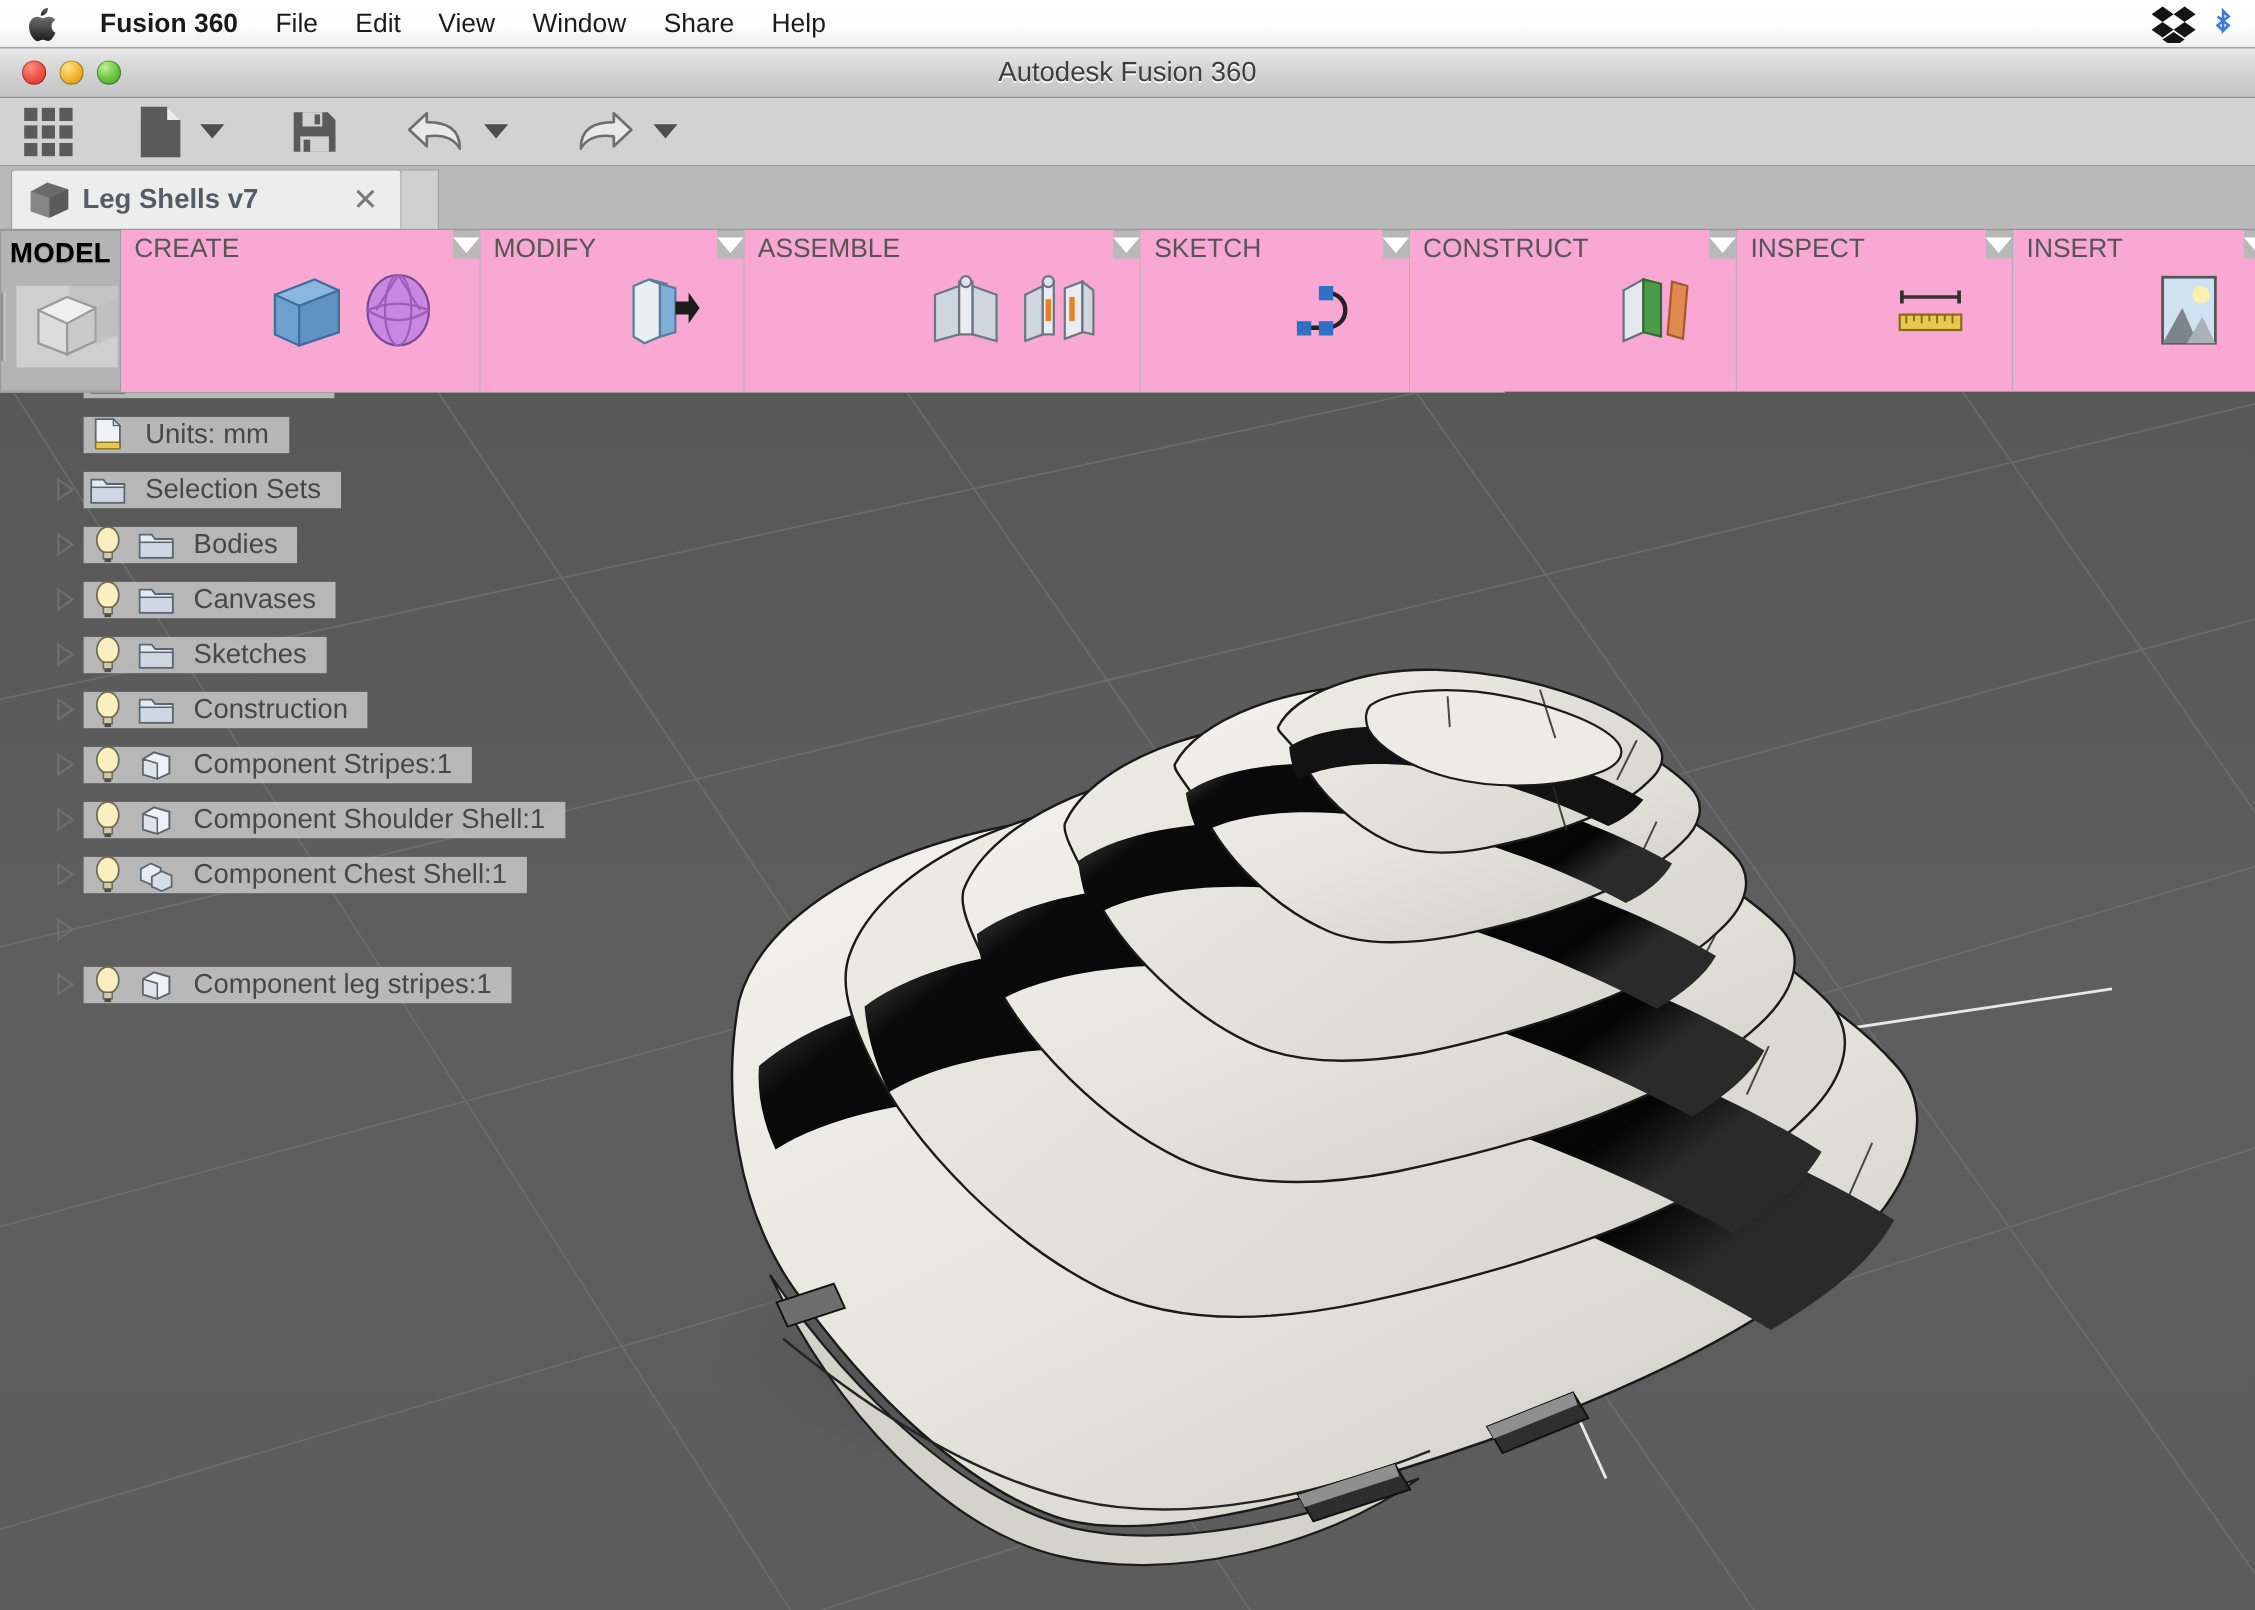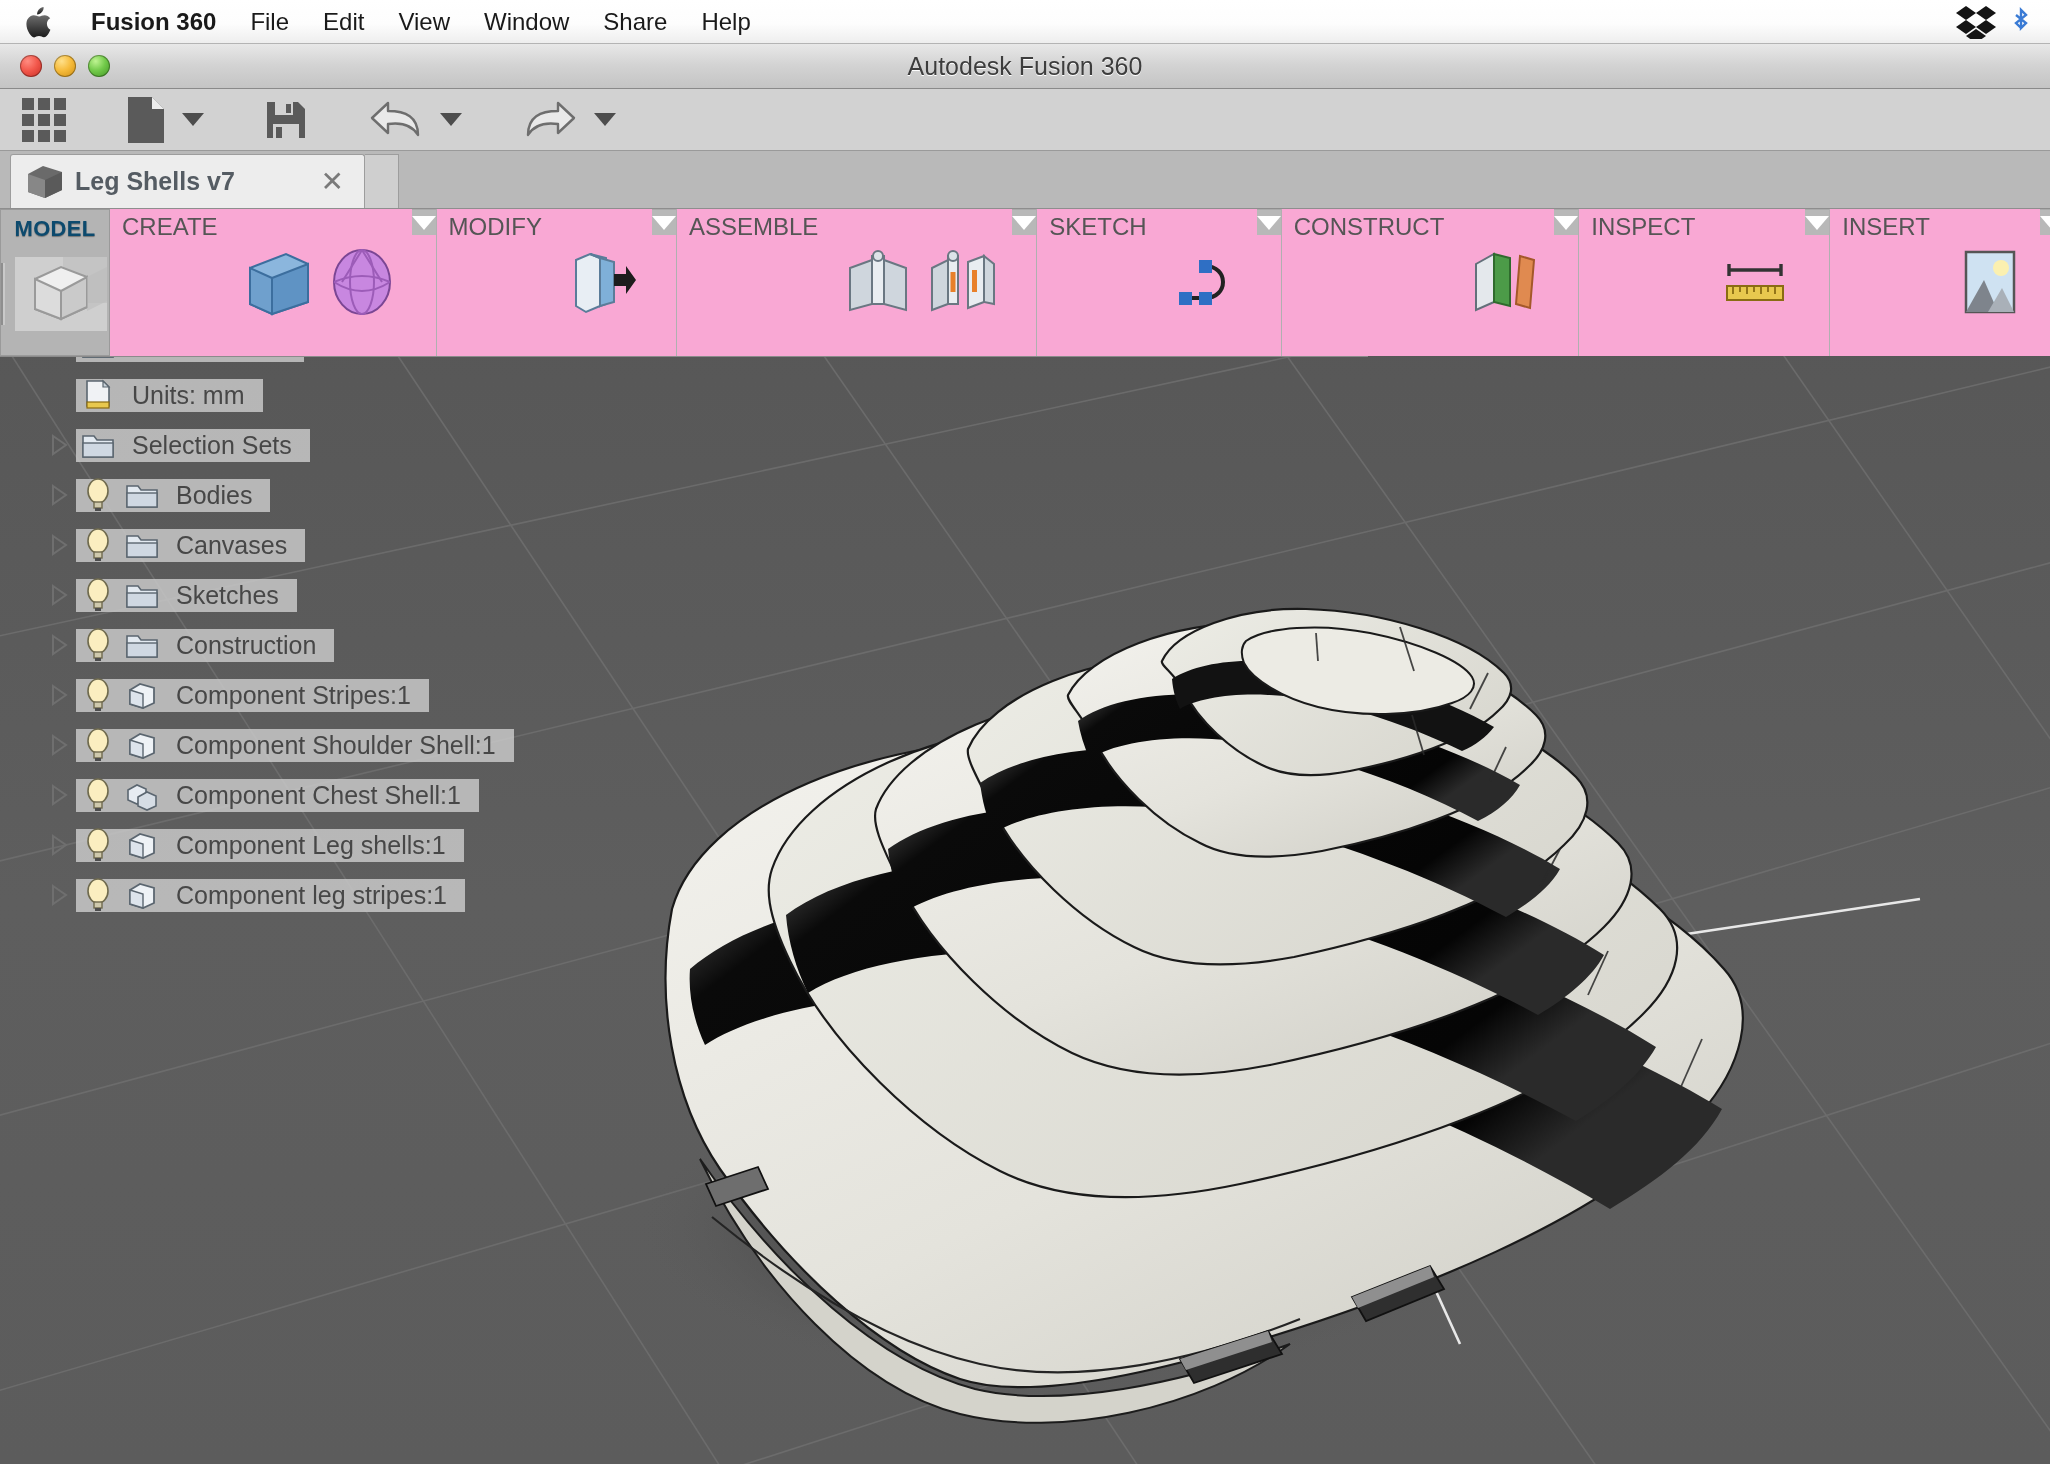--- a/index.html
+++ b/index.html
@@ -92,21 +92,21 @@
   }
   #ribbon-wrap{ position:relative; width:100%; height:148px; }
   #model-tab{
     width:162px; background:#b4b4b4;
     border-right:1px solid #9a9a9a;
     display:flex; flex-direction:column; align-items:center;
     padding-top:6px; position:relative;
     border:1px solid #9a9a9a;
   }
   #model-tab .mt-label{
-    font-size:22px; font-weight:bold; color:#0c4a6e; text-shadow:0 1px 1px rgba(0,0,0,.35);
+    font-size:25px; font-weight:bold; color:#000000; text-shadow:0 1px 1px rgba(0,0,0,.35);
     letter-spacing:.3px; margin-bottom:13px;
   }
   #model-tab .mt-icon-row{ display:flex; align-items:center; }
   .grip{ width:4px; height:62px; border-left:2px solid #8e8e8e; border-right:2px solid #c9c9c9; margin-right:8px; }
   .ribbon-group{
     display:flex; flex-direction:row;
     border-right:1px solid #b0b0b0;
     background:#f9a8d4;
     position:relative;
   }
@@ -825,58 +825,42 @@
           <span class="lbl">Component Chest Shell:1</span>
         </span>
       </div>
 
       <div class="tree-row" style="padding-left:34px">
         <span class="tw">
           <svg width="22" height="26" viewBox="0 0 22 26">
               <polygon points="5,4 18,13 5,22" fill="none" stroke="#6f6f6f" stroke-width="2"></polygon>
             </svg>
         </span>
+      </div>
+
+      <div class="tree-row" style="padding-left:34px">
+        <span class="tw">
+          <svg width="22" height="26" viewBox="0 0 22 26">
+              <polygon points="5,4 18,13 5,22" fill="none" stroke="#6f6f6f" stroke-width="2"></polygon>
+            </svg>
+        </span>
         <span class="chip">
           <span class="bulb">
             <svg width="30" height="34" viewBox="0 0 30 34">
                 <ellipse cx="15" cy="13" rx="10" ry="12" fill="#fbeec0" stroke="#6f6a4e" stroke-width="1.6"></ellipse>
                 <rect x="11" y="24" width="8" height="6" fill="#cfc9ad" stroke="#6f6a4e" stroke-width="1.4"></rect>
                 <rect x="12" y="30" width="6" height="3" fill="#4d4d4d"></rect>
               </svg>
           </span>
           <span class="ico">
             <svg width="34" height="32" viewBox="0 0 34 32">
                 <polygon points="5,11 15,5 29,9 29,24 18,29 5,25" fill="#eef2f6" stroke="#5b6670" stroke-width="1.8"></polygon>
                 <polygon points="5,11 18,15 18,29 5,25" fill="#dde4ec" stroke="#5b6670" stroke-width="1.4"></polygon>
               </svg>
           </span>
-          <span class="lbl">Component Leg shells:1</span>
-        </span>
-      </div>
-
-      <div class="tree-row" style="padding-left:34px">
-        <span class="tw">
-          <svg width="22" height="26" viewBox="0 0 22 26">
-              <polygon points="5,4 18,13 5,22" fill="none" stroke="#6f6f6f" stroke-width="2"></polygon>
-            </svg>
-        </span>
-        <span class="chip">
-          <span class="bulb">
-            <svg width="30" height="34" viewBox="0 0 30 34">
-                <ellipse cx="15" cy="13" rx="10" ry="12" fill="#fbeec0" stroke="#6f6a4e" stroke-width="1.6"></ellipse>
-                <rect x="11" y="24" width="8" height="6" fill="#cfc9ad" stroke="#6f6a4e" stroke-width="1.4"></rect>
-                <rect x="12" y="30" width="6" height="3" fill="#4d4d4d"></rect>
-              </svg>
-          </span>
-          <span class="ico">
-            <svg width="34" height="32" viewBox="0 0 34 32">
-                <polygon points="5,11 15,5 29,9 29,24 18,29 5,25" fill="#eef2f6" stroke="#5b6670" stroke-width="1.8"></polygon>
-                <polygon points="5,11 18,15 18,29 5,25" fill="#dde4ec" stroke="#5b6670" stroke-width="1.4"></polygon>
-              </svg>
-          </span>
           <span class="lbl">Component leg stripes:1</span>
         </span>
       </div>
 
 
     </div>
   </div>
 
 </div>
 

